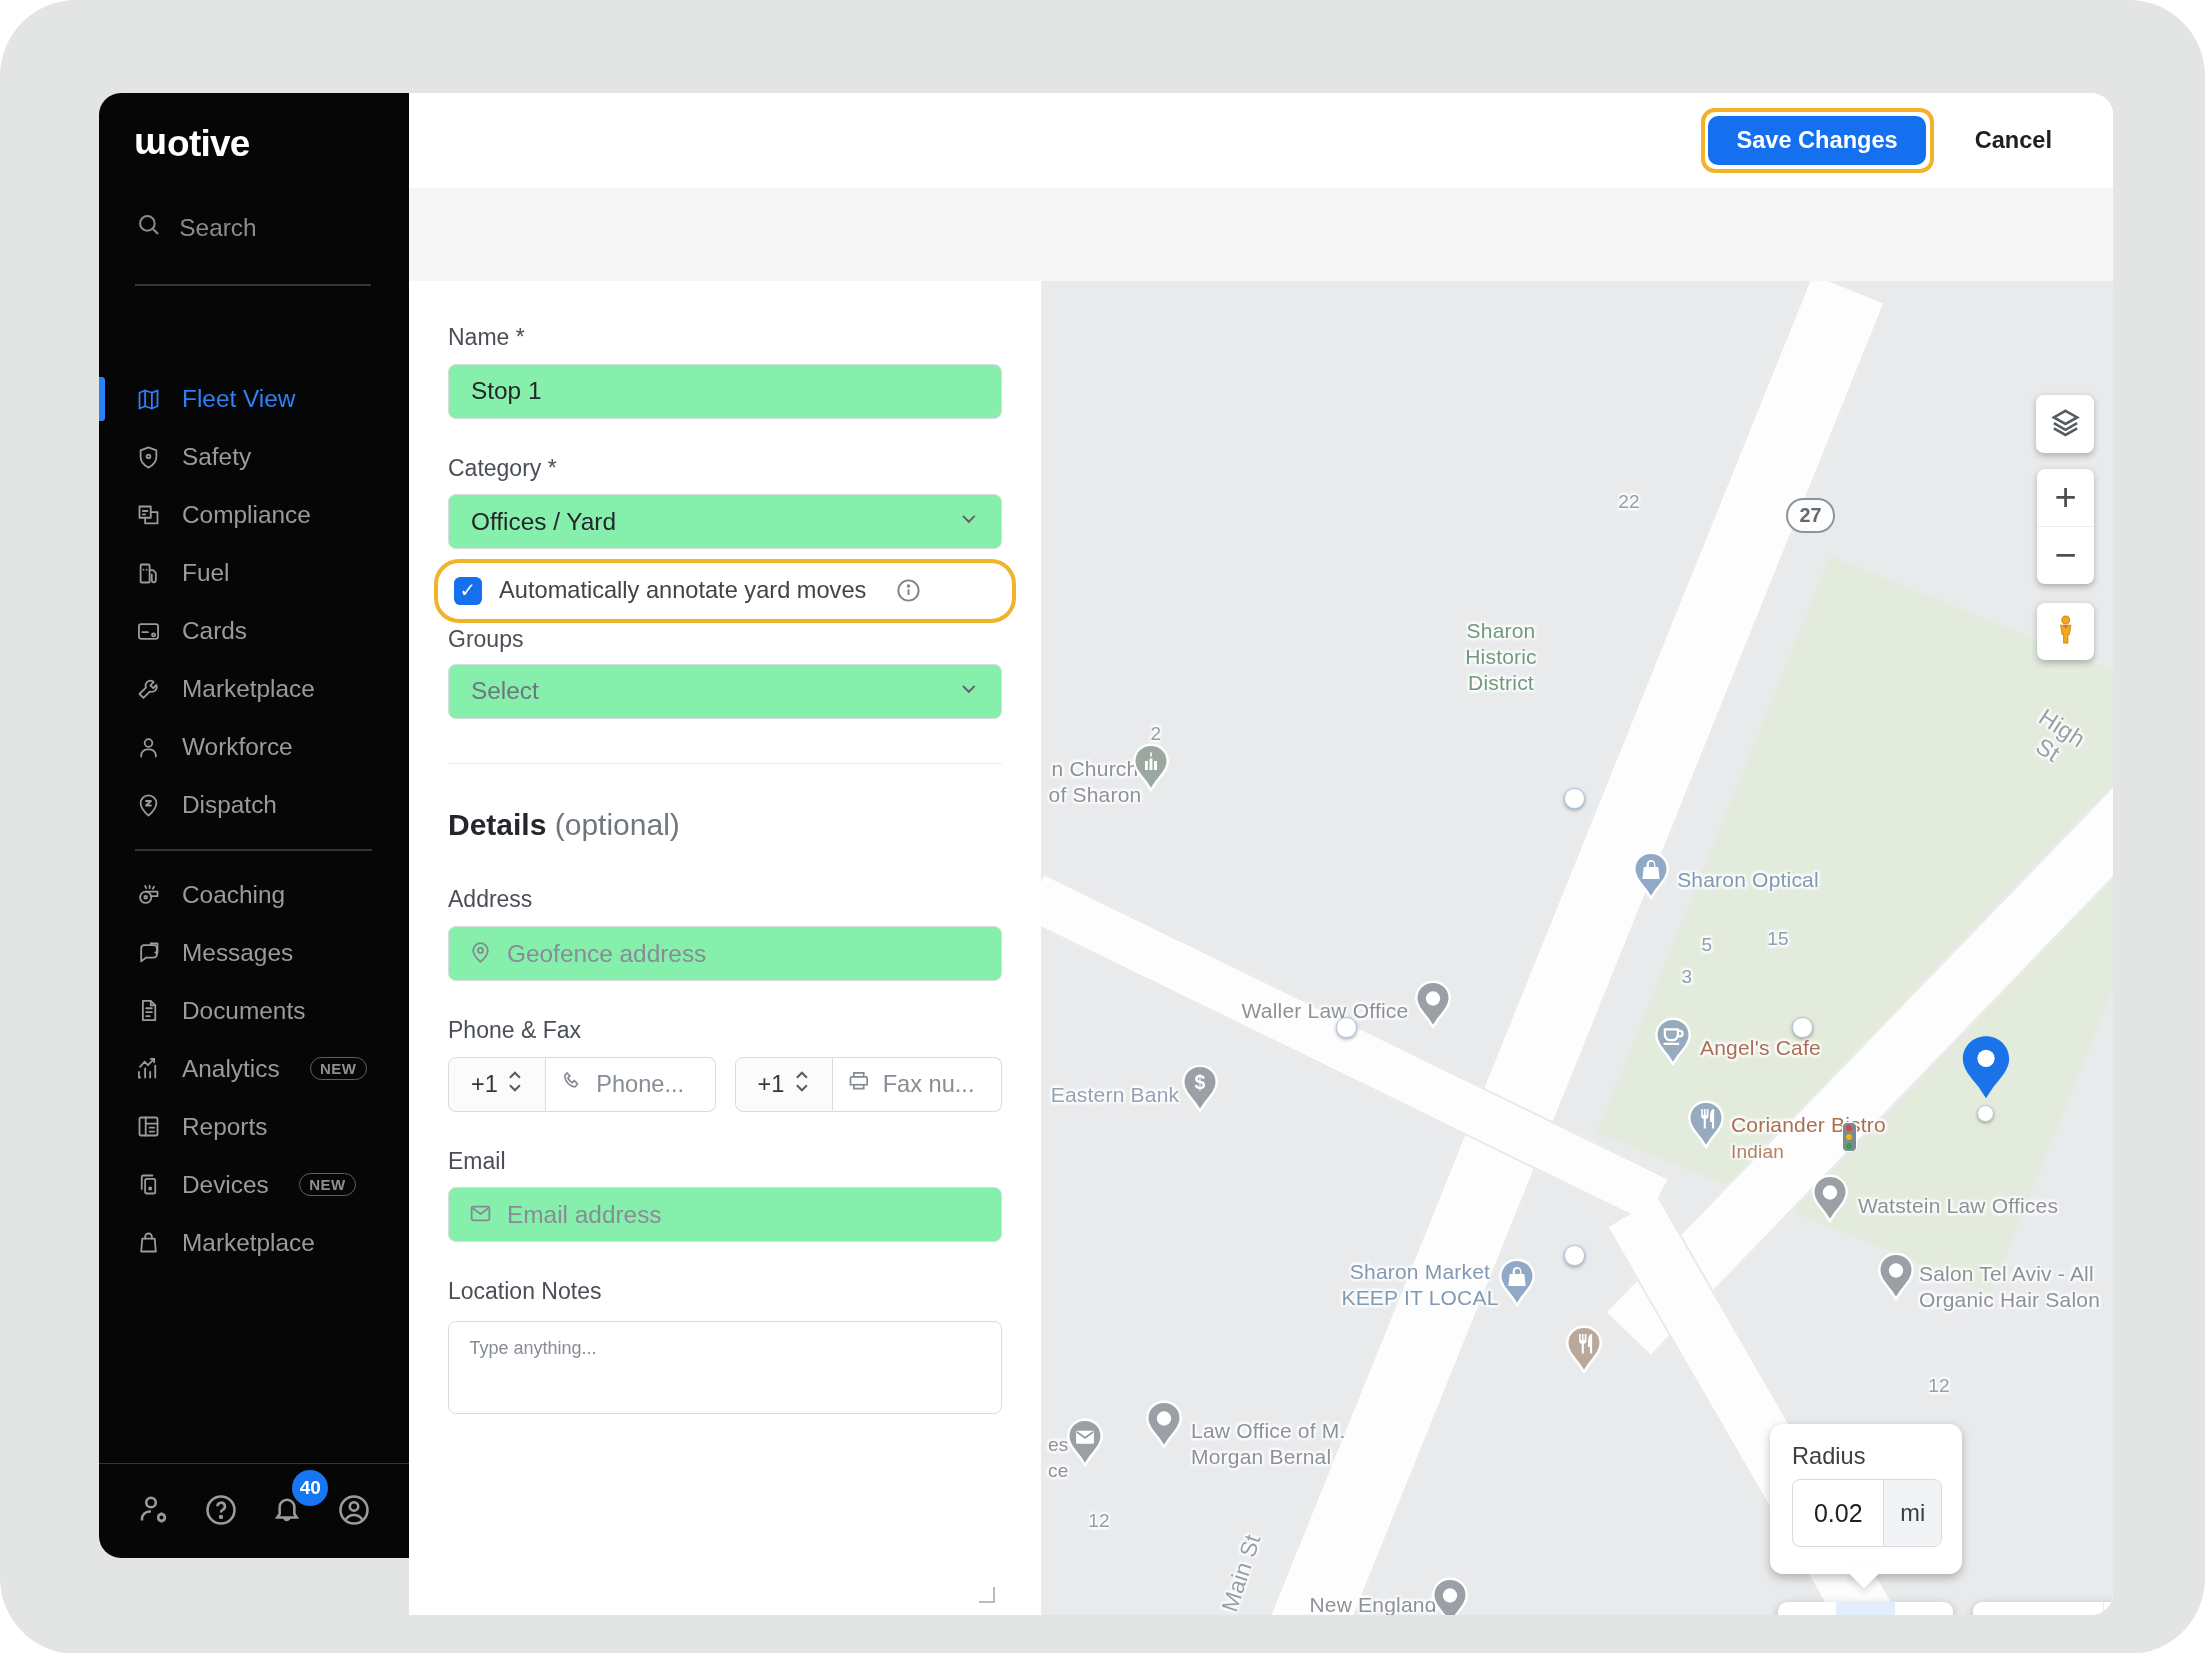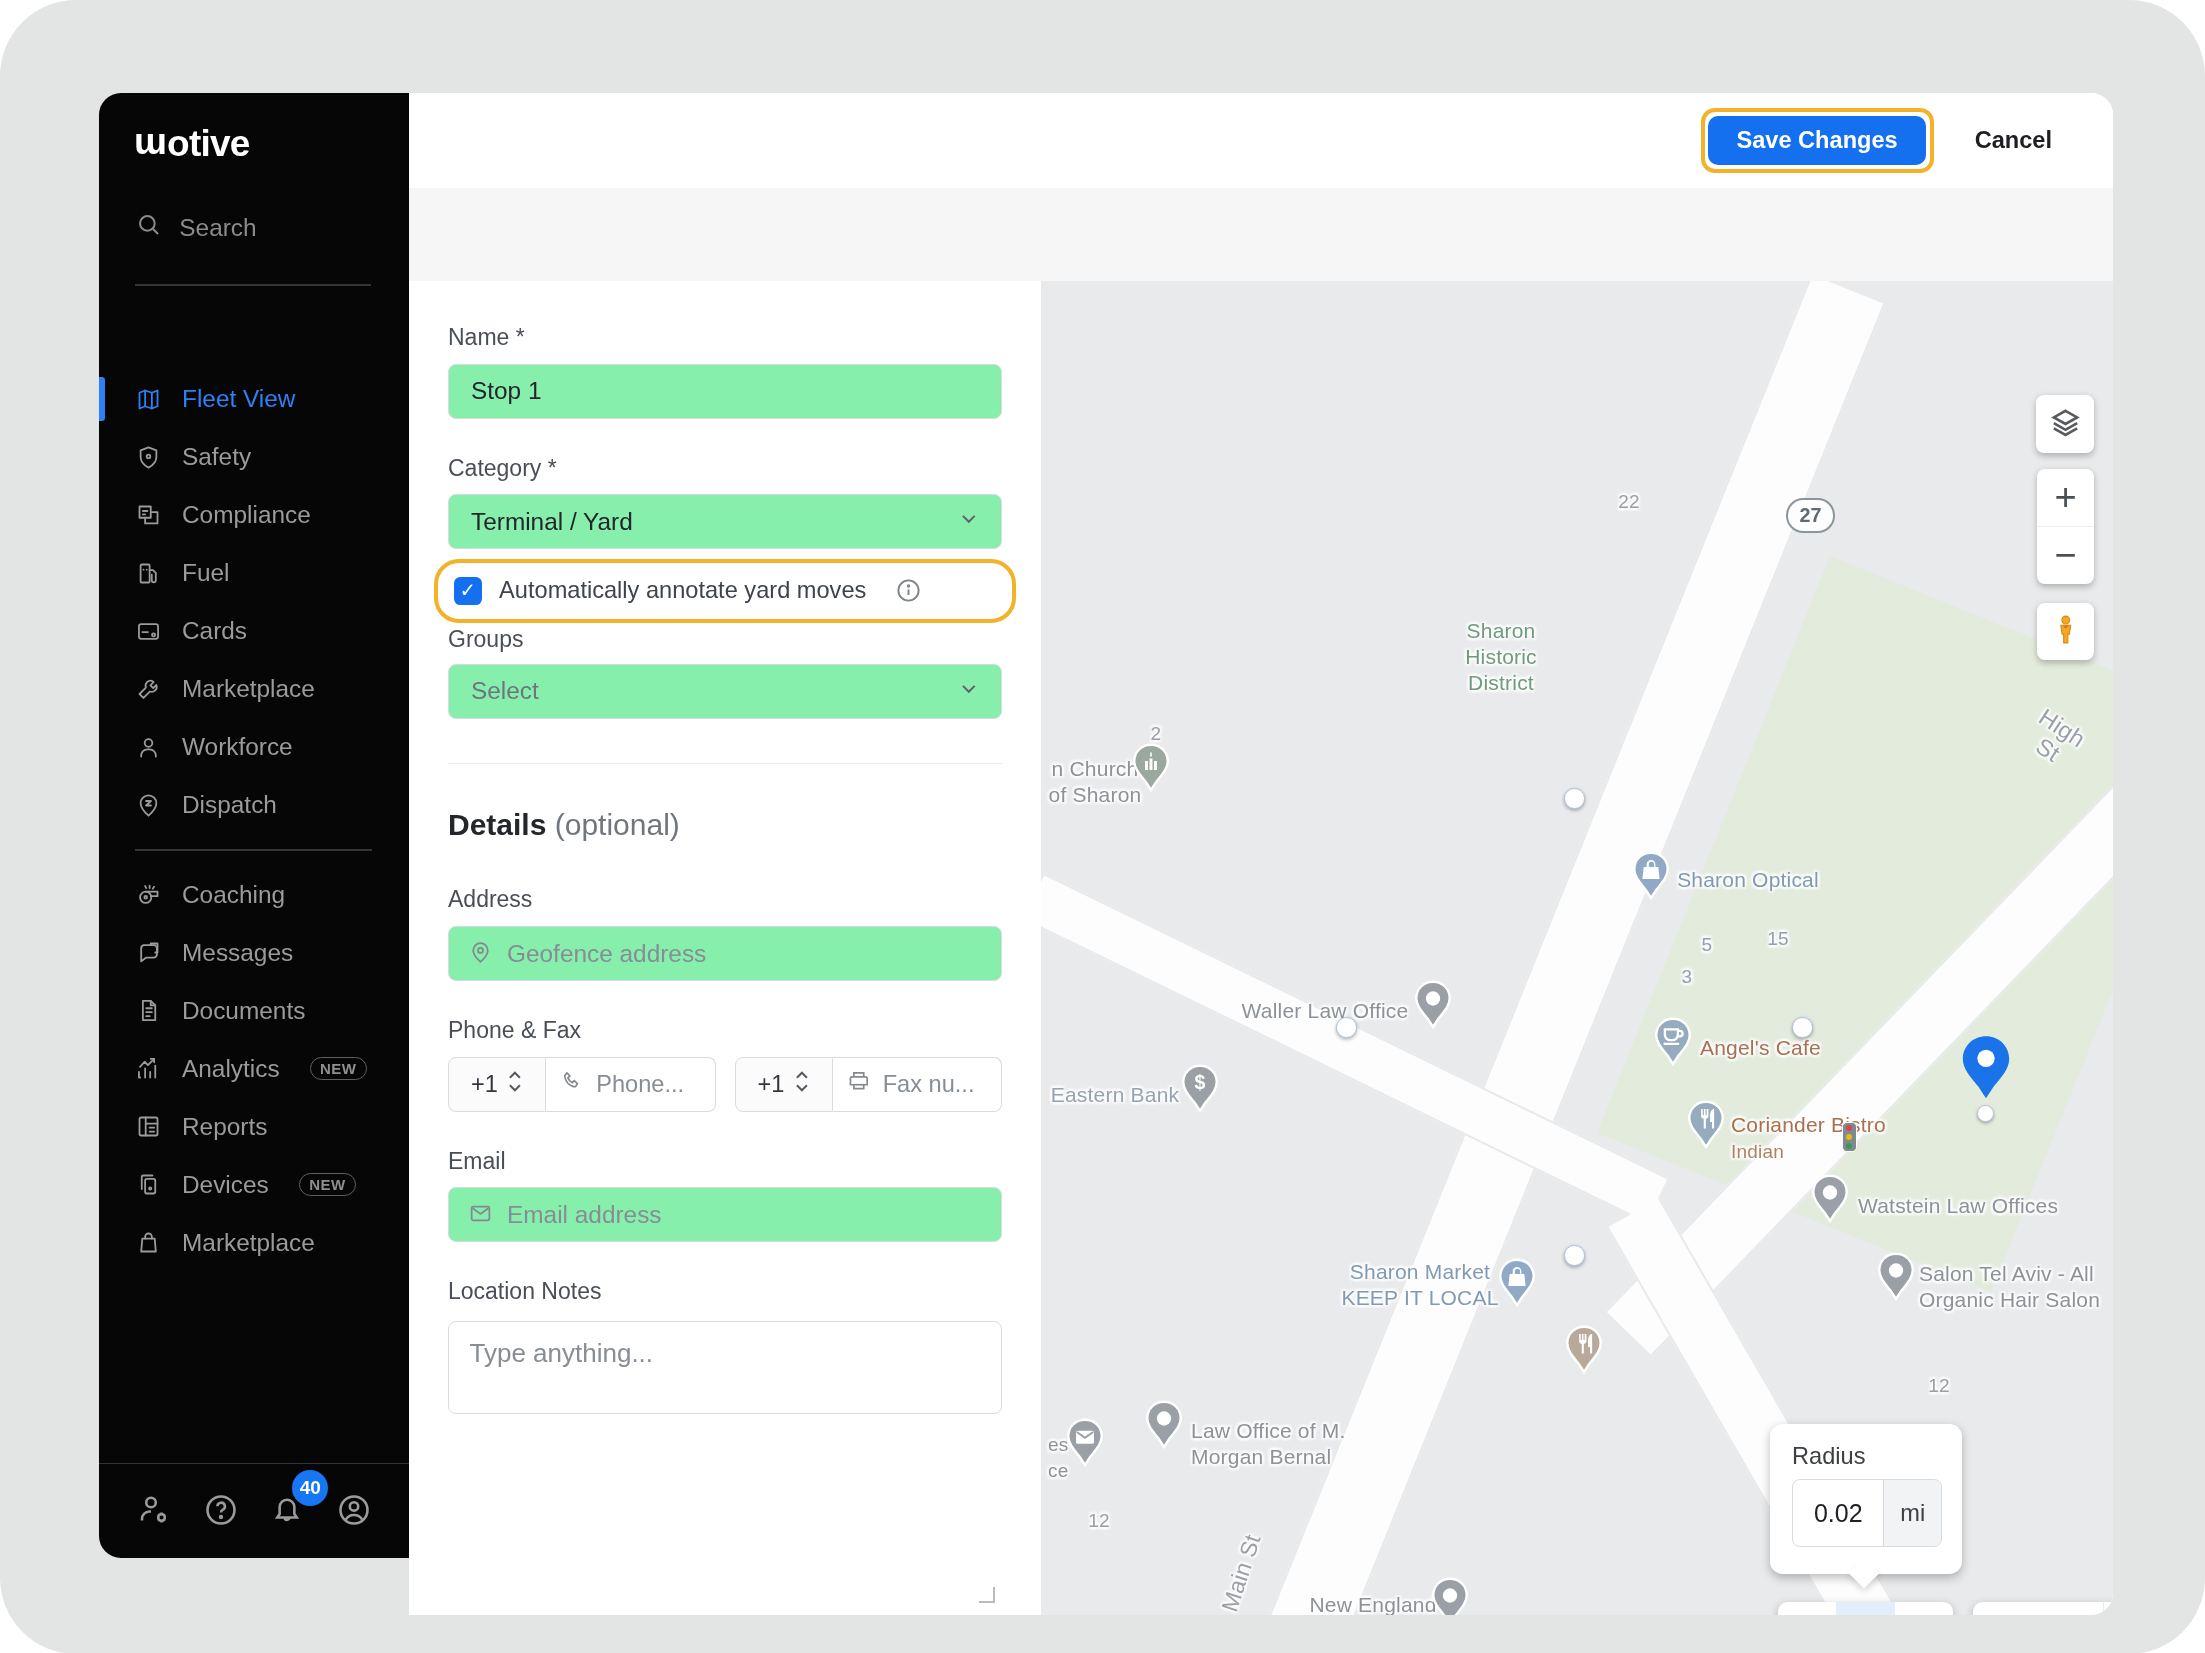--- a/index.html
+++ b/index.html
@@ -42,21 +42,21 @@
   .chk{width:28px;height:28px;border-radius:6.3px;background:#1570ef;color:#fff;display:flex;align-items:center;justify-content:center;font-size:19.7px;cursor:pointer;flex:0 0 28px;}
   .chk-label{font-size:23.6px;color:#3f444b;}
   .fdivider{height:1.6px;background:#ececee;margin:44px 0;}
   .dheading{font-size:30px;color:#23262b;margin-bottom:44px;}
   .dheading b{font-weight:700;} .dheading span{color:#70767e;}
   .iconbox{padding-left:19px;gap:14px;color:#84898f;}
   .phone-row{display:flex;gap:19px;margin-bottom:36px;}
   .pgroup{display:flex;flex:1;}
   .ccbox{width:98px;height:55px;border:1.6px solid #d8dbe0;border-radius:7.9px 0 0 7.9px;background:#fbfbfc;display:flex;align-items:center;justify-content:center;gap:9.5px;font-size:23.6px;color:#33373d;box-sizing:border-box;cursor:pointer;}
   .pbox{flex:1;height:55px;border:1.6px solid #d8dbe0;border-left:none;border-radius:0 7.9px 7.9px 0;display:flex;align-items:center;gap:12.6px;padding:0 14px;font-size:23.6px;color:#878d95;box-sizing:border-box;}
-  textarea.notes{width:100%;height:93px;border:1.6px solid #d8dbe0;border-radius:7.9px;font-size:26px;font-family:inherit;color:#be185d;padding:15.8px 20.5px;box-sizing:border-box;resize:none;outline:none;}
+  textarea.notes{width:100%;height:93px;border:1.6px solid #d8dbe0;border-radius:7.9px;font-size:18px;font-family:inherit;color:#be185d;padding:15.8px 20.5px;box-sizing:border-box;resize:none;outline:none;}
   .grip{position:absolute;right:46px;bottom:11px;width:14px;height:14px;border-right:2.4px solid #9aa0a6;border-bottom:2.4px solid #9aa0a6;opacity:.7;}
   
   #map{position:absolute;left:632px;top:188px;right:0;bottom:0;background:#e9eaec;overflow:hidden;}
   .road{position:absolute;background:#fdfdfd;border-left:2.4px solid #e7e9ea;border-right:2.4px solid #e7e9ea;}
   #park{position:absolute;left:657px;top:332px;width:425px;height:622px;background:#e3ebdd;transform:rotate(22deg);}
   .handle{position:absolute;width:20.5px;height:20.5px;border-radius:50%;background:#fff;border:1.6px solid #a9c2e2;box-shadow:0 1.6px 3.9px rgba(0,0,0,.3);box-sizing:border-box;cursor:grab;}
   .mlabel{position:absolute;transform:translate(-50%,-50%);font-size:21px;line-height:26px;text-align:center;white-space:pre-line;letter-spacing:0.2px;
     text-shadow:-1.6px -1.6px 2.4px #fff,1.6px -1.6px 2.4px #fff,-1.6px 1.6px 2.4px #fff,1.6px 1.6px 2.4px #fff,0 0 4.7px #fff;}
   .mlabel.left{transform:translate(0,-50%);text-align:left;}
   .poi{position:absolute;transform:translate(-50%,-100%);cursor:pointer;}
@@ -288,21 +288,21 @@
     <div id="substrip"></div>
 
     <section id="form">
       <div class="flabel">Name *</div>
       <div class="fbox mb46">
           <input value="Stop 1" style="">
         </div>
 
       <div class="flabel">Category *</div>
       <div class="fbox selectbox mb12">
-        <span>Terminal / Yard</span>
+        <span>Offices / Yard</span>
         <span><svg width="23.6" height="23.6" viewBox="0 0 24 24" fill="none" stroke="#5f6368" stroke-width="2">
               <path d="M6 9l6 6 6-6"></path>
             </svg></span>
       </div>
 
       <div class="ringRow">
         <span class="chk">✓</span>
         <span class="chk-label">Automatically annotate yard moves</span>
         <span style="margin-left:11px;display:flex;">
             <svg width="27" height="27" viewBox="0 0 24 24" fill="none" stroke="#7e848c" stroke-width="1.7">

